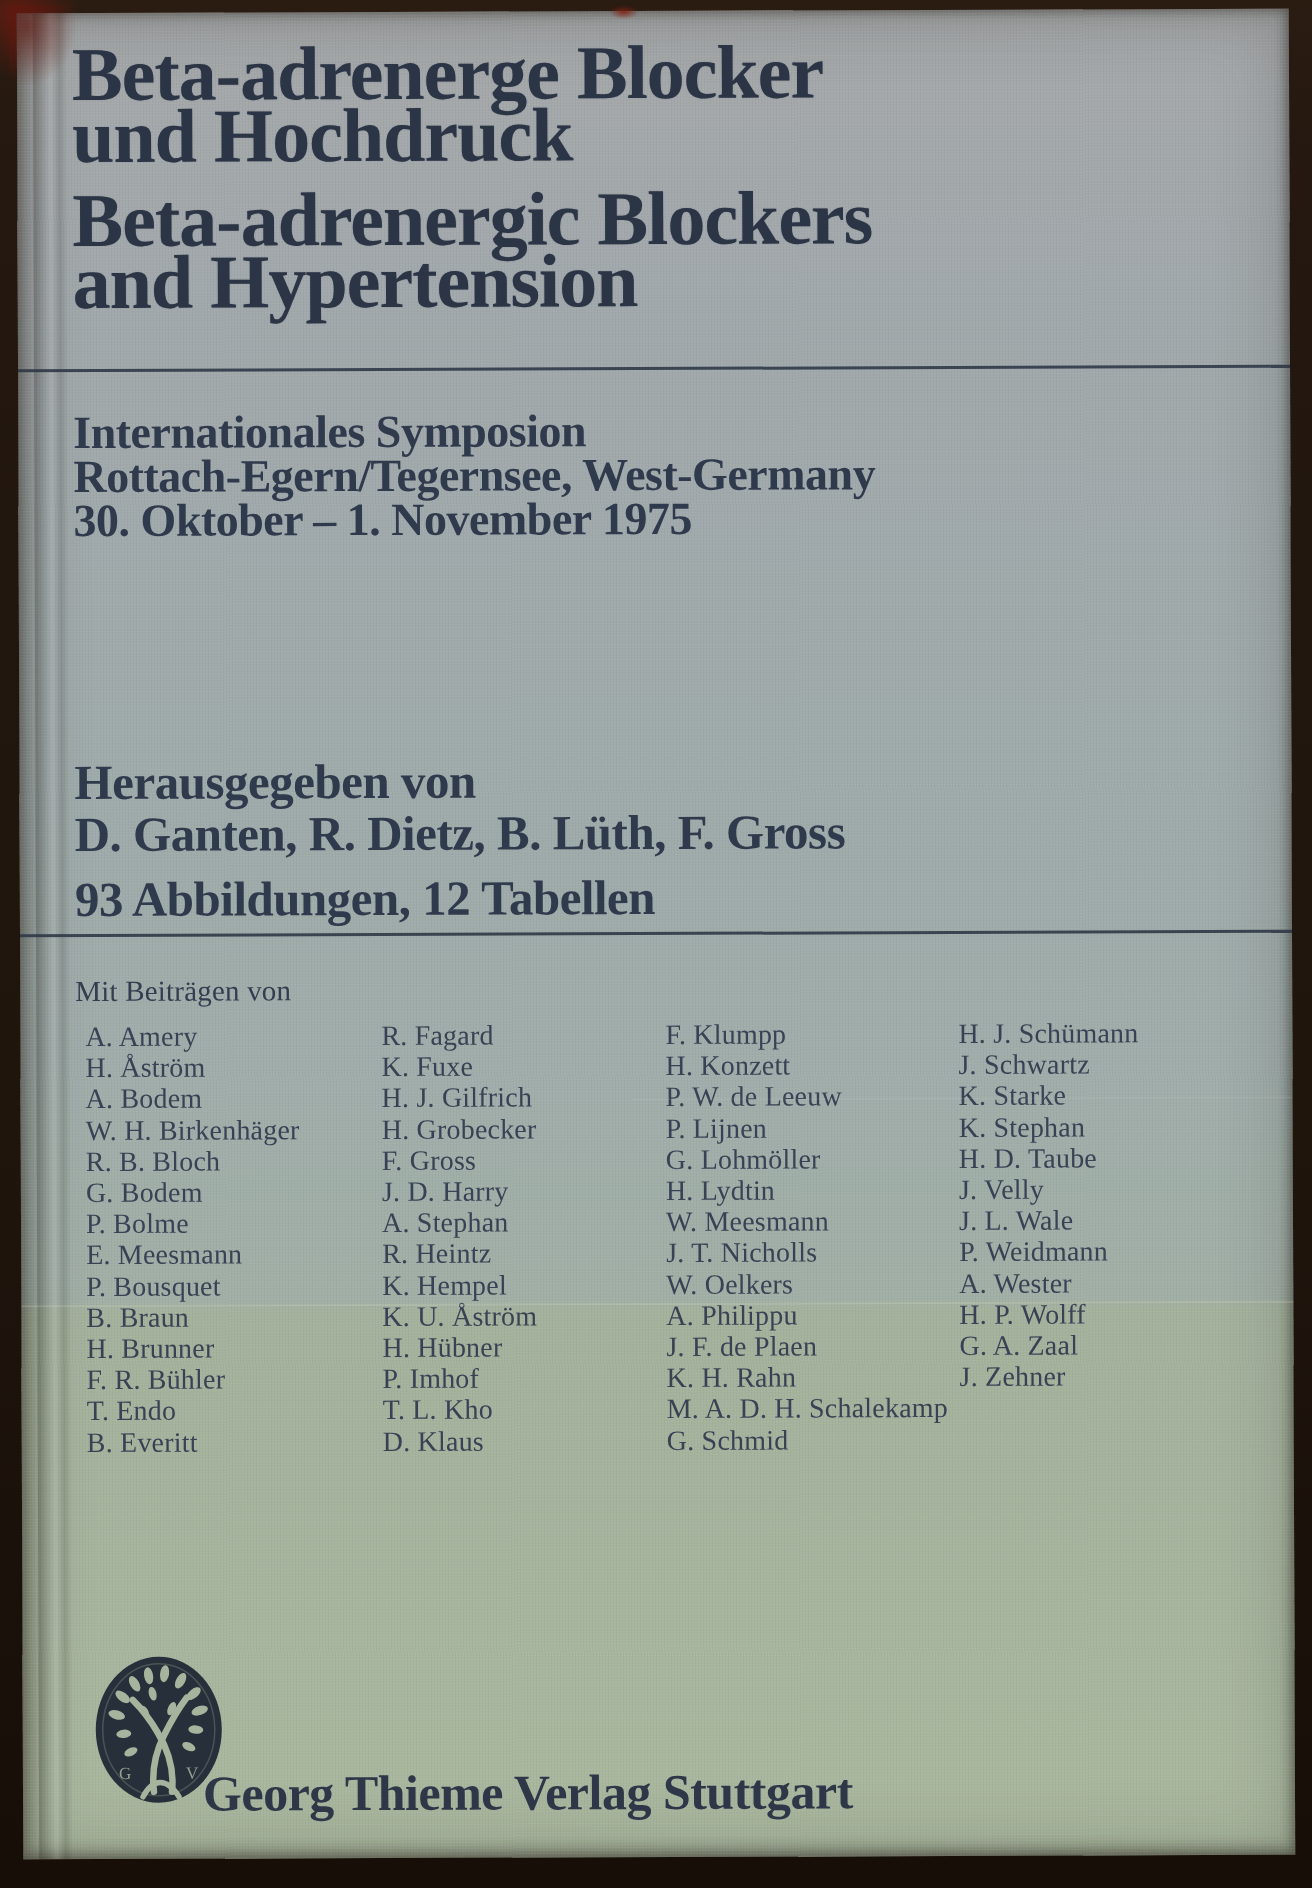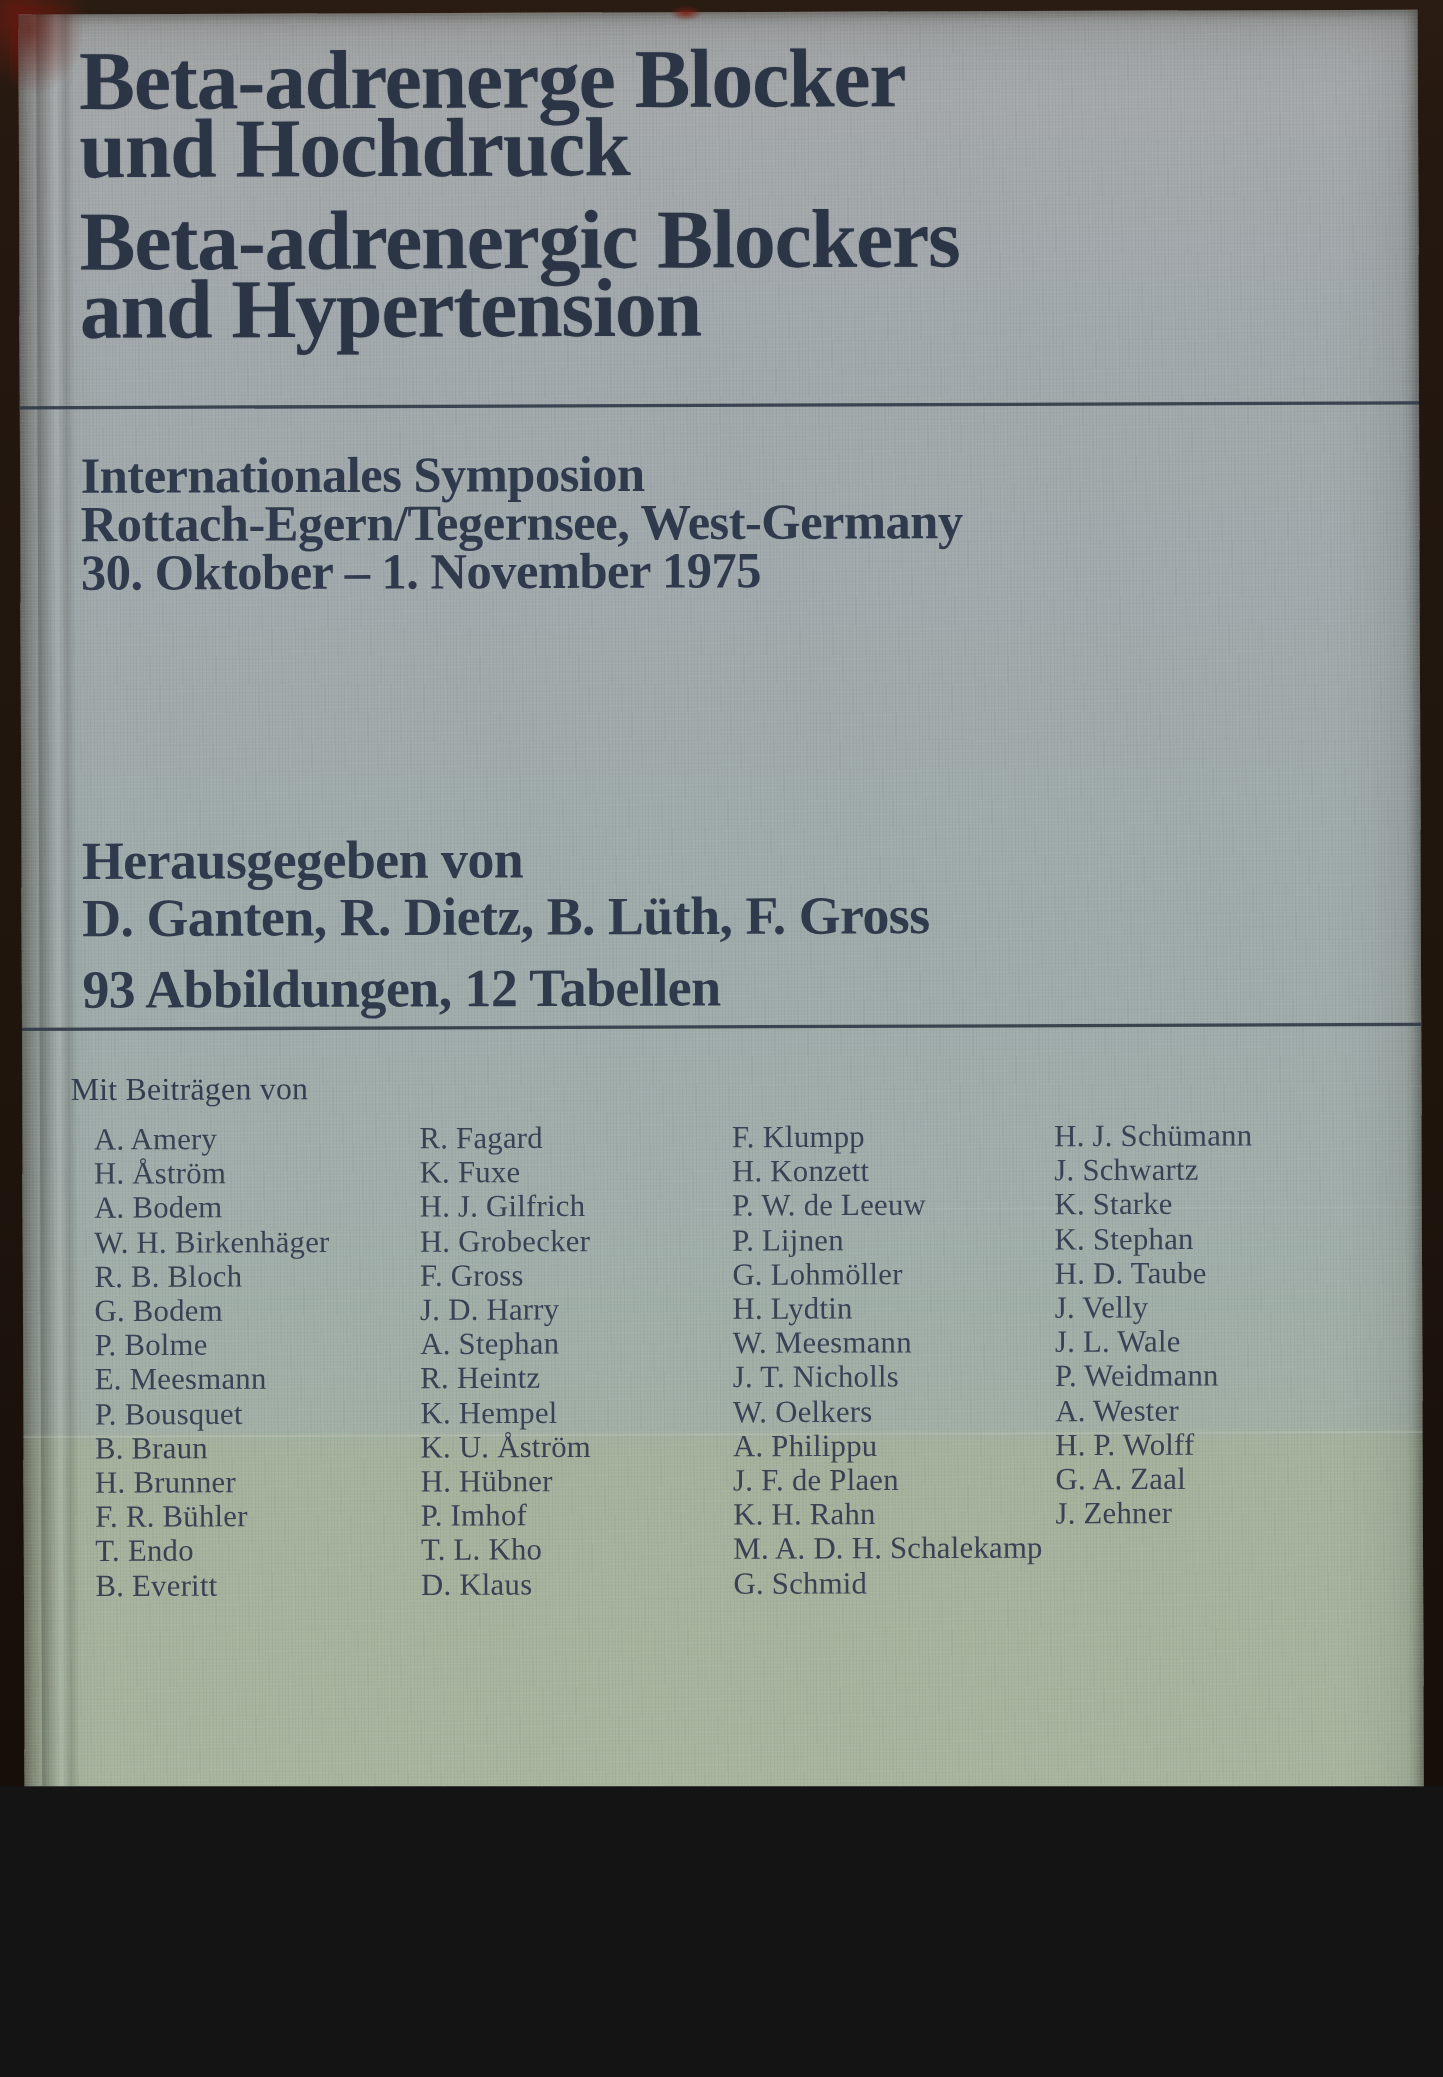--- a/index.html
+++ b/index.html
@@ -1,18 +1,18 @@
 <!DOCTYPE html>
 <html><head>
 <meta charset="utf-8">
 <style>
   html,body{margin:0;padding:0;background:#141414;}
   .photo{
     position:relative;
-    width:1312px;height:1624px;
+    width:1312px;height:1888px;
     overflow:hidden;
     background:linear-gradient(180deg,#2b1c12 0%,#241810 8%,#1f150d 60%,#170e08 100%);
     font-family:"Liberation Serif","DejaVu Serif",serif;
   }
   
   .photo::before{
     content:"";position:absolute;left:-10px;top:-12px;width:90px;height:90px;
     background:radial-gradient(ellipse at 30% 30%,rgba(122,28,16,.65),rgba(122,28,16,0) 70%);
   }
   .cover{
@@ -63,21 +63,21 @@
   }
 
   .editors-block{position:absolute;left:55px;top:744px;}
   .editors-line{
     font-size:49px;font-weight:bold;line-height:52px;
     letter-spacing:-0.5px;color:#303a4d;white-space:nowrap;
   }
   .abbildungen{position:absolute;left:55px;top:858px;
     font-size:49px;font-weight:bold;letter-spacing:-0.5px;color:#303a4d;white-space:nowrap;}
 
-  .mit-beitraegen{position:absolute;left:44px;top:962px;
+  .mit-beitraegen{position:absolute;left:55px;top:962px;
     font-size:29px;color:#343d50;letter-spacing:.2px;}
 
   .contrib-col{position:absolute;top:1008px;font-size:28px;color:#394254;}
   .contrib-col .name{line-height:31.2px;white-space:nowrap;letter-spacing:.2px;}
   .col-1{left:65px;}
   .col-2{left:361px;}
   .col-3{left:645px;}
   .col-4{left:938px;}
 
   .logo{position:absolute;left:70px;top:1641px;width:132px;height:152px;}

